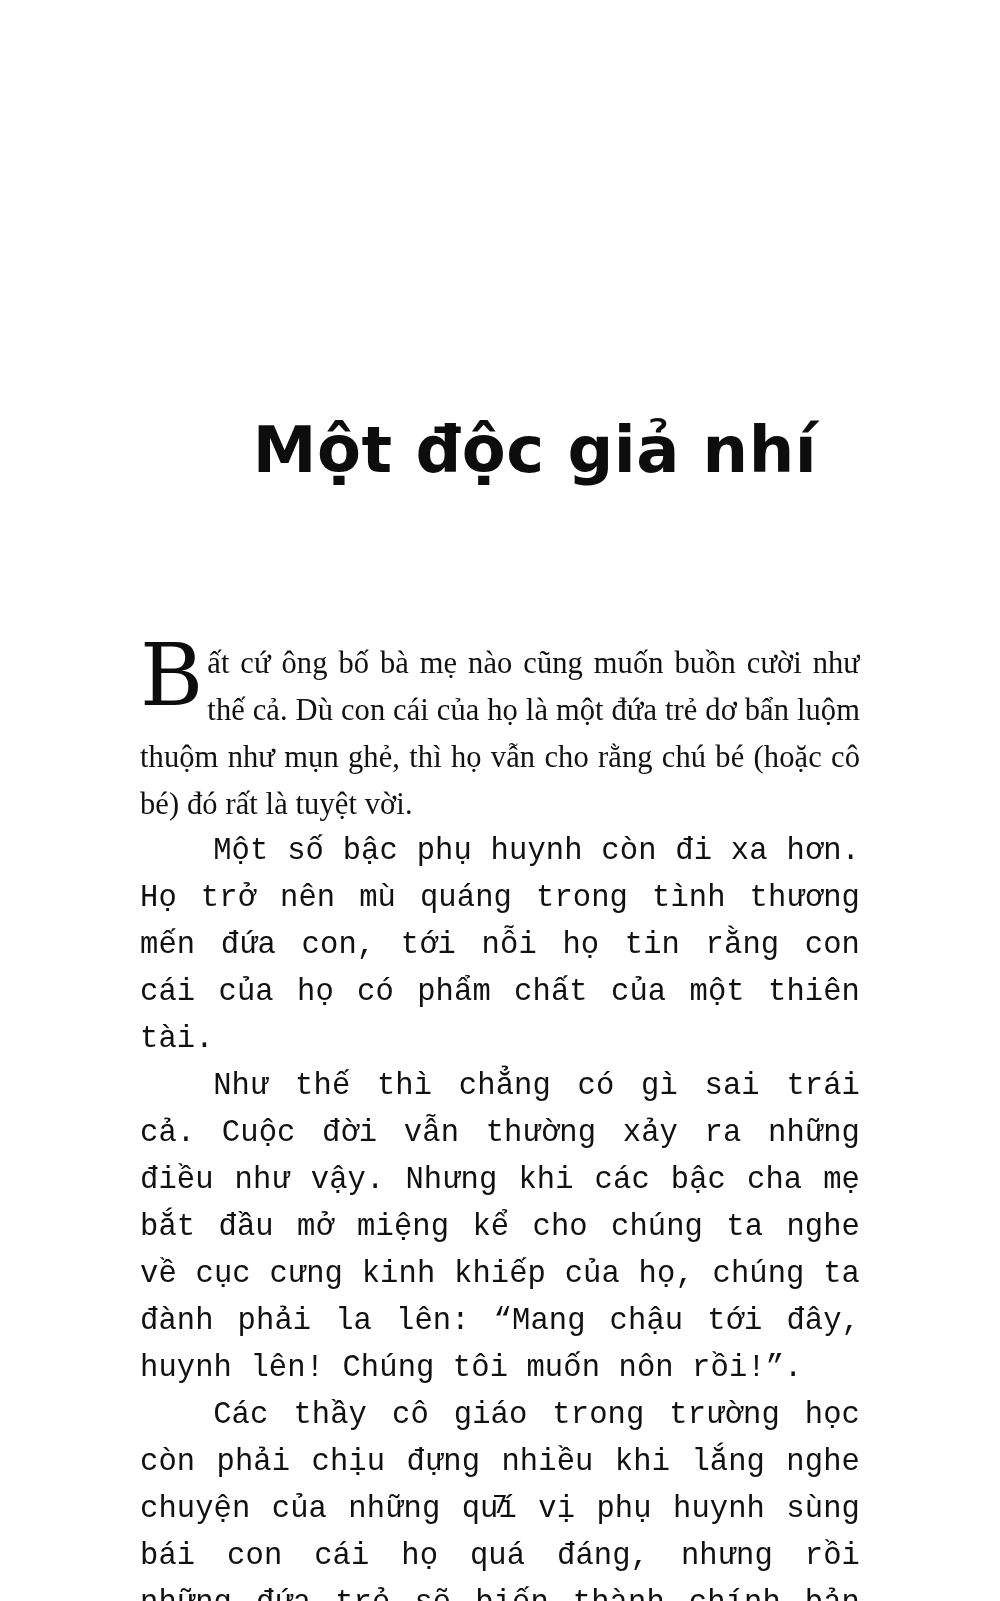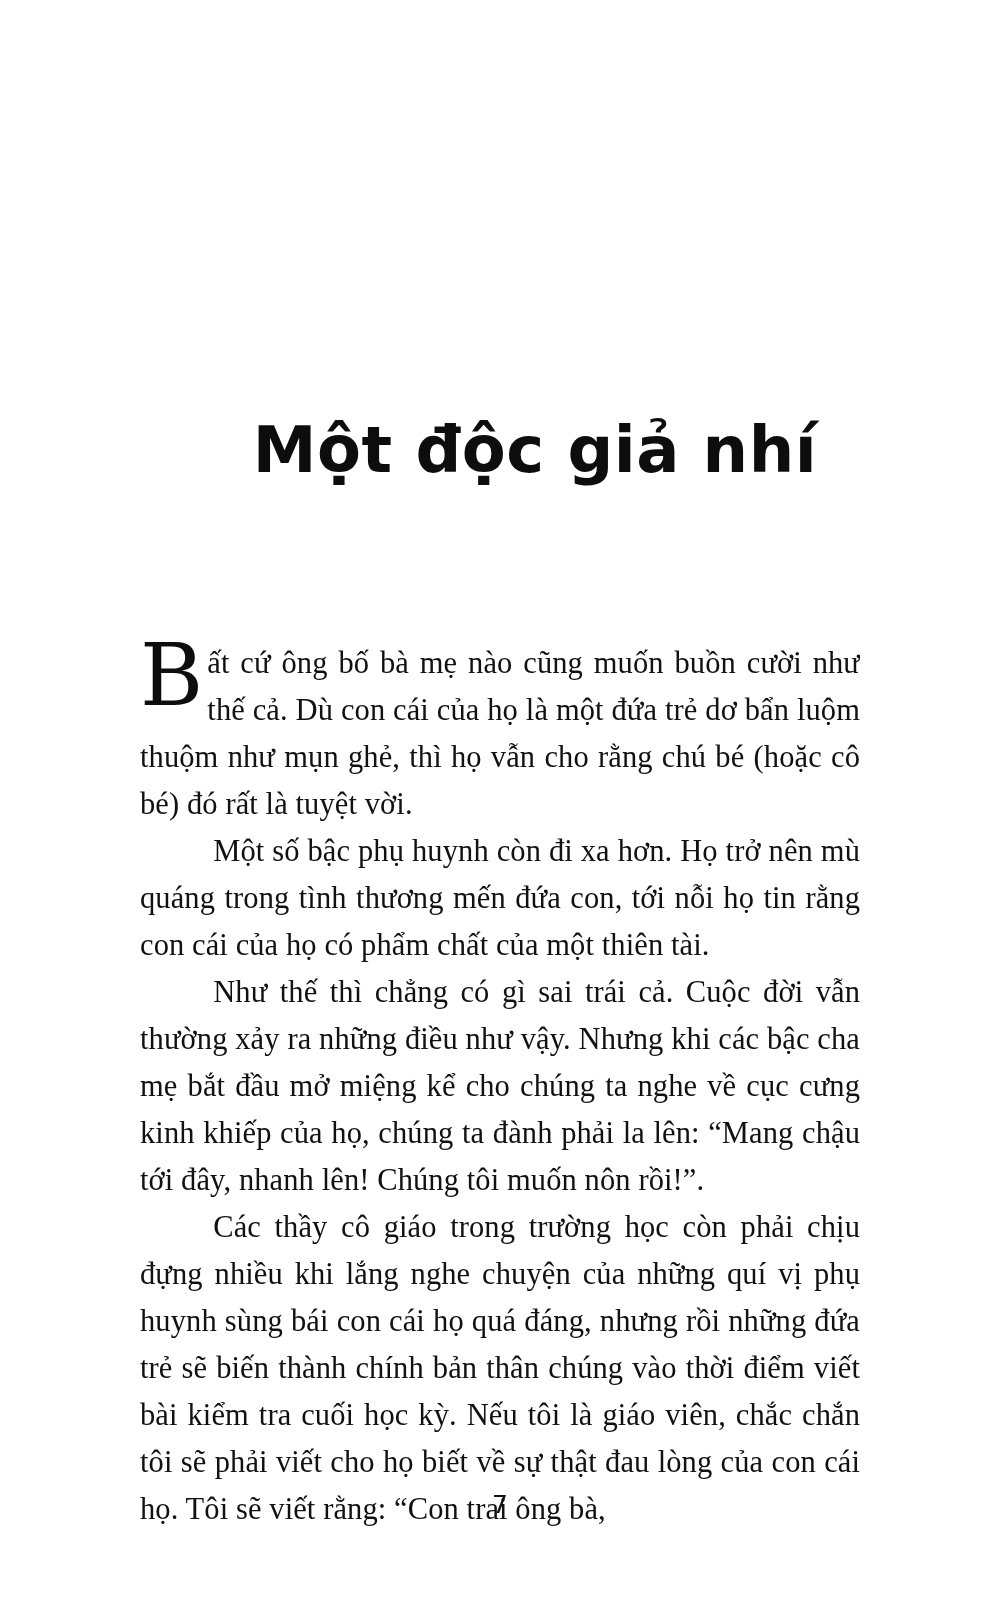--- a/index.html
+++ b/index.html
@@ -54,20 +54,21 @@
     letter-spacing: 0.1px;
   }
 
   .body-block p {
     margin: 0;
     text-indent: 0;
   }
 
   .body-block p + p {
     text-indent: 2.4em;
+    font-family: Liberation Mono, monospace;
   }
 
   
   .dropcap {
     float: left;
     font-family: "DejaVu Serif", serif;
     font-size: 86px;
     line-height: 74px;
     padding: 2px 4px 0 0;
     margin-top: -4px;
@@ -97,21 +98,21 @@
 <div class="page">
 
   <h1 class="chapter-title">Một độc giả nhí</h1>
 
   <div class="body-block">
 
     <p class="para-first"><span class="dropcap">B</span><span>ất cứ ông bố bà mẹ nào cũng muốn buồn cười như thế cả. Dù con cái của họ là một đứa trẻ dơ bẩn luộm thuộm như mụn ghẻ, thì họ vẫn cho rằng chú bé (hoặc cô bé) đó rất là tuyệt vời.</span></p>
 
     <p>Một số bậc phụ huynh còn đi xa hơn. Họ trở nên mù quáng trong tình thương mến đứa con, tới nỗi họ tin rằng con cái của họ có phẩm chất của một thiên tài.</p>
 
-    <p>Như thế thì chẳng có gì sai trái cả. Cuộc đời vẫn thường xảy ra những điều như vậy. Nhưng khi các bậc cha mẹ bắt đầu mở miệng kể cho chúng ta nghe về cục cưng kinh khiếp của họ, chúng ta đành phải la lên: “Mang chậu tới đây, nhanh lên! Chúng tôi muốn nôn rồi!”.</p>
+    <p>Như thế thì chẳng có gì sai trái cả. Cuộc đời vẫn thường xảy ra những điều như vậy. Nhưng khi các bậc cha mẹ bắt đầu mở miệng kể cho chúng ta nghe về cục cưng kinh khiếp của họ, chúng ta đành phải la lên: “Mang chậu tới đây, huynh lên! Chúng tôi muốn nôn rồi!”.</p>
 
     <p>Các thầy cô giáo trong trường học còn phải chịu đựng nhiều khi lắng nghe chuyện của những quí vị phụ huynh sùng bái con cái họ quá đáng, nhưng rồi những đứa trẻ sẽ biến thành chính bản thân chúng vào thời điểm viết bài kiểm tra cuối học kỳ. Nếu tôi là giáo viên, chắc chắn tôi sẽ phải viết cho họ biết về sự thật đau lòng của con cái họ. Tôi sẽ viết rằng: “Con trai ông bà,</p>
 
   </div>
 
   <div class="folio">7</div>
 
 </div>
 
 </body></html>

